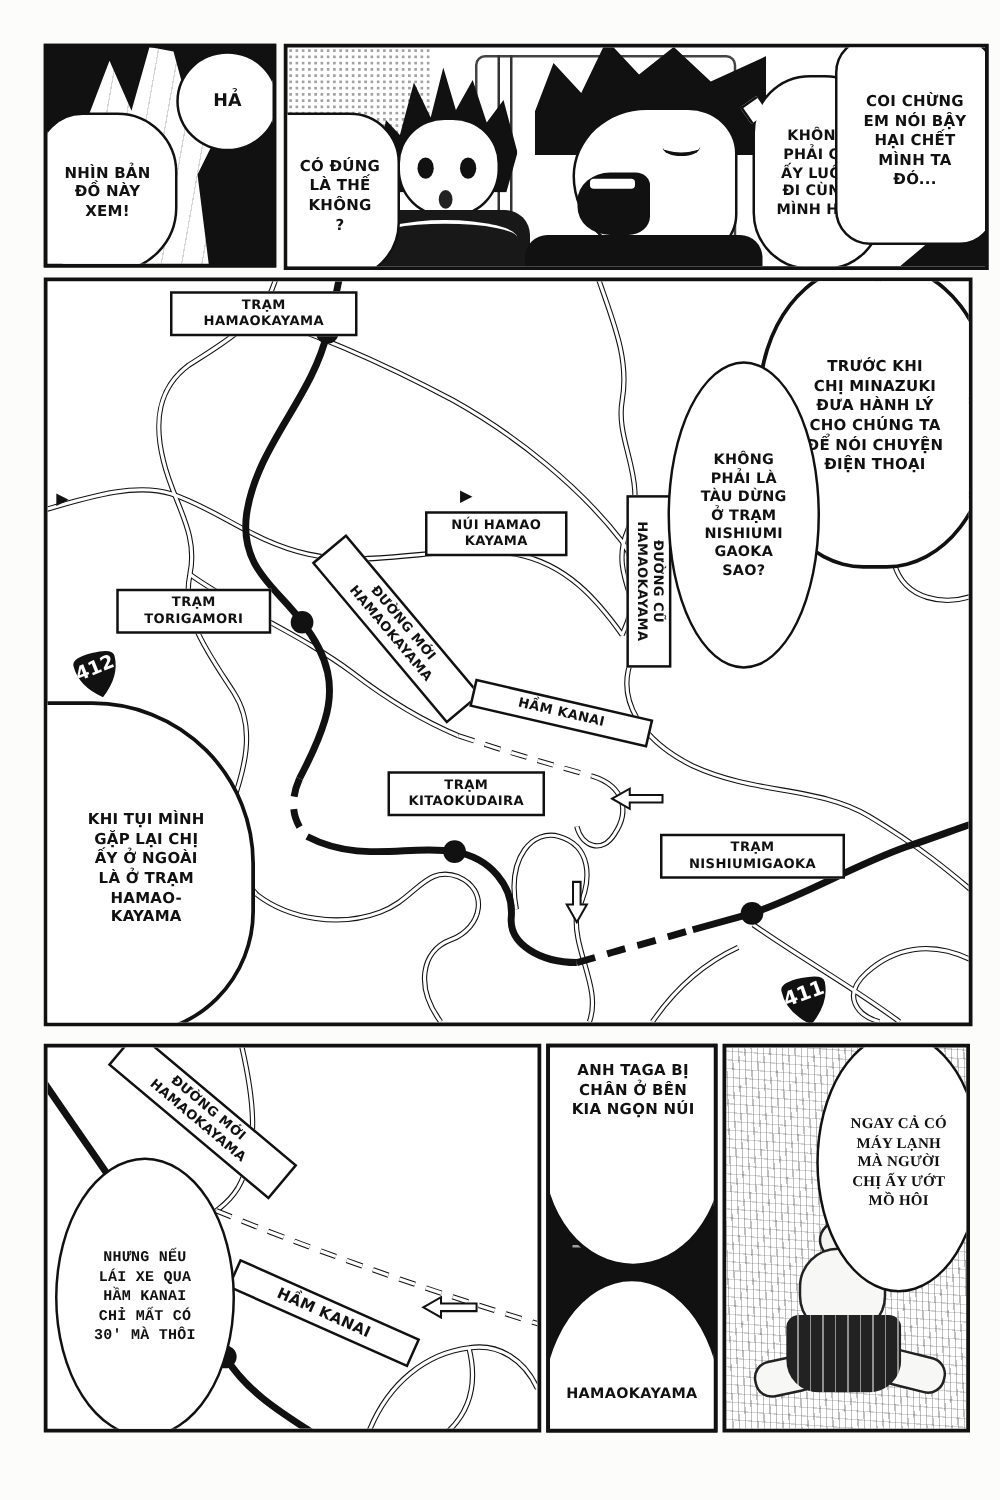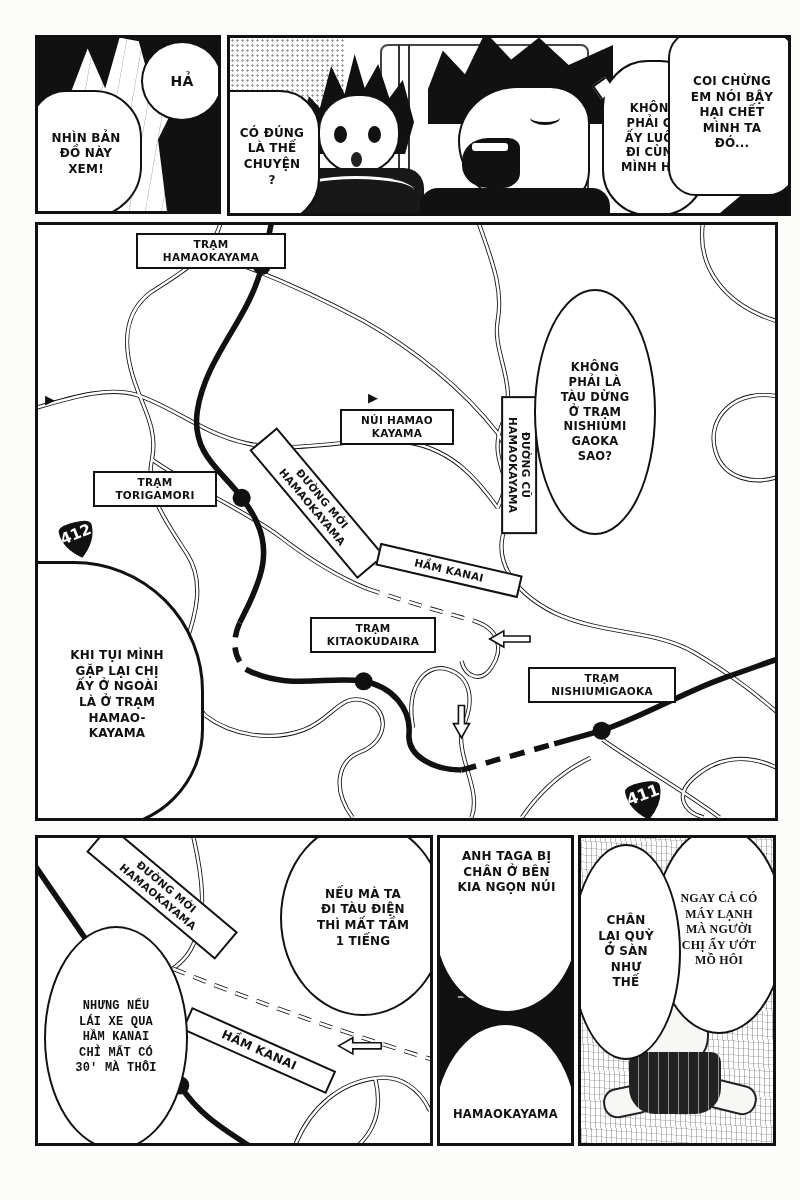--- a/index.html
+++ b/index.html
@@ -73,21 +73,21 @@
     <div style="position:absolute;left:300px;top:72px;width:30px;height:12px;border-bottom:3px solid #111;border-radius:50%;z-index:4;"></div>
     <div style="position:absolute;left:232px;top:100px;width:58px;height:50px;background:#111;border-radius:45% 20% 30% 45%;z-index:4;">
       <div style="position:absolute;left:10px;top:5px;width:36px;height:8px;background:#fff;border-radius:3px;"></div>
     </div>
     <div class="blk" style="left:190px;top:150px;width:190px;height:25px;border-radius:18px 18px 0 0;z-index:3;"></div>
     <div class="blk" style="left:490px;top:118px;width:68px;height:57px;clip-path:polygon(100% 0,100% 100%,0 100%);"></div>
 
     <div class="bubble" style="left:-6px;top:52px;width:92px;height:130px;border-radius:0 40px 46px 0;">
       <span>CÓ ĐÚNG
 LÀ THẾ
-CHUYỆN
+KHÔNG
 ?</span>
     </div>
     <div class="bubble" style="left:372px;top:22px;width:100px;height:152px;border-radius:46px;font-size:11.5px;">
       <span>KHÔNG
 PHẢI CÔ
 ẤY LUÔN
 ĐI CÙNG
 MÌNH HẢ?</span>
       <div style="position:absolute;left:-9px;top:18px;width:14px;height:14px;background:#fff;
                   border-left:2.5px solid #111;border-bottom:2.5px solid #111;transform:rotate(55deg);"></div>
@@ -184,20 +184,28 @@
 
     <svg class="shield" style="left:20px;top:294px;width:40px;height:42px;transform:rotate(-14deg);" viewBox="0 0 34 36">
       <path d="M3,8 Q3,3 17,3 Q31,3 31,8 Q31,22 17,33 Q3,22 3,8" fill="#111" stroke="#111"></path>
       <text x="17" y="17" text-anchor="middle" transform="rotate(-8 17 17)">412</text>
     </svg>
     <svg class="shield" style="left:586px;top:554px;width:42px;height:44px;transform:rotate(-12deg);" viewBox="0 0 34 36">
       <path d="M3,8 Q3,3 17,3 Q31,3 31,8 Q31,22 17,33 Q3,22 3,8" fill="#111" stroke="#111"></path>
       <text x="17" y="17" text-anchor="middle" transform="rotate(-8 17 17)">411</text>
     </svg>
 
+    <div class="bubble" style="left:568px;top:-14px;width:182px;height:238px;border-radius:45%;border-width:3px;">
+      <span>TRƯỚC KHI
+CHỊ MINAZUKI
+ĐƯA HÀNH LÝ
+CHO CHÚNG TA
+ĐỂ NÓI CHUYỆN
+ĐIỆN THOẠI</span>
+    </div>
     <div class="bubble" style="left:496px;top:64px;width:118px;height:242px;border-radius:50%;font-size:11.5px;">
       <span>KHÔNG
 PHẢI LÀ
 TÀU DỪNG
 Ở TRẠM
 NISHIUMI
 GAOKA
 SAO?</span>
     </div>
     <div class="bubble" style="left:-8px;top:336px;width:168px;height:262px;border-radius:6px 130px 100px 0;border-width:3px;text-align:center;">
@@ -233,26 +241,20 @@
 HAMAOKAYAMA</span></div>
     <div class="mlabel" style="left:142px;top:200px;width:140px;font-size:12px;transform:rotate(24deg);">
       <span>HẦM KANAI</span></div>
     <div class="bubble" style="left:6px;top:88px;width:140px;height:220px;border-radius:50%;font-family:Liberation Mono, monospace;">
       <span>NHƯNG NẾU
 LÁI XE QUA
 HẦM KANAI
 CHỈ MẤT CÓ
 30' MÀ THÔI</span>
     </div>
-    <div class="bubble" style="left:242px;top:-18px;width:162px;height:192px;border-radius:50%;">
-      <span>NẾU MÀ TA
-ĐI TÀU ĐIỆN
-THÌ MẤT TẦM
-1 TIẾNG</span>
-    </div>
   </div>
 
   <div class="panel" style="left:437px;top:835px;width:131px;height:305px;background:#111;">
     <div style="position:absolute;left:18px;top:158px;width:22px;height:2px;background:#ddd;opacity:.7;"></div>
     <div style="position:absolute;left:66px;top:148px;width:26px;height:2px;background:#ddd;opacity:.7;"></div>
     <div class="bubble" style="left:-8px;top:-8px;width:143px;height:162px;border-radius:0 0 52% 52%;border-width:3px;align-items:flex-start;padding-top:16px;">
       <span>ANH TAGA BỊ
 CHÂN Ở BÊN
 KIA NGỌN NÚI</span>
     </div>
@@ -272,22 +274,15 @@
     <div style="position:absolute;left:22px;top:248px;width:46px;height:26px;background:#f7f7f5;border:2px solid #222;border-radius:14px;transform:rotate(-12deg);z-index:3;"></div>
     <div style="position:absolute;left:122px;top:244px;width:50px;height:26px;background:#f7f7f5;border:2px solid #222;border-radius:14px;transform:rotate(14deg);z-index:3;"></div>
 
     <div class="bubble" style="left:72px;top:-12px;width:128px;height:204px;border-radius:50%;font-family:Liberation Serif, serif;">
       <span>NGAY CẢ CÓ
 MÁY LẠNH
 MÀ NGƯỜI
 CHỊ ẤY ƯỚT
 MỒ HÔI</span>
     </div>
-    <div class="bubble" style="left:-10px;top:6px;width:106px;height:212px;border-radius:50%;z-index:7;">
-      <span>CHÂN
-LẠI QUỲ
-Ở SÀN
-NHƯ
-THẾ</span>
-    </div>
   </div>
 
 </div>
 
 </body></html>

